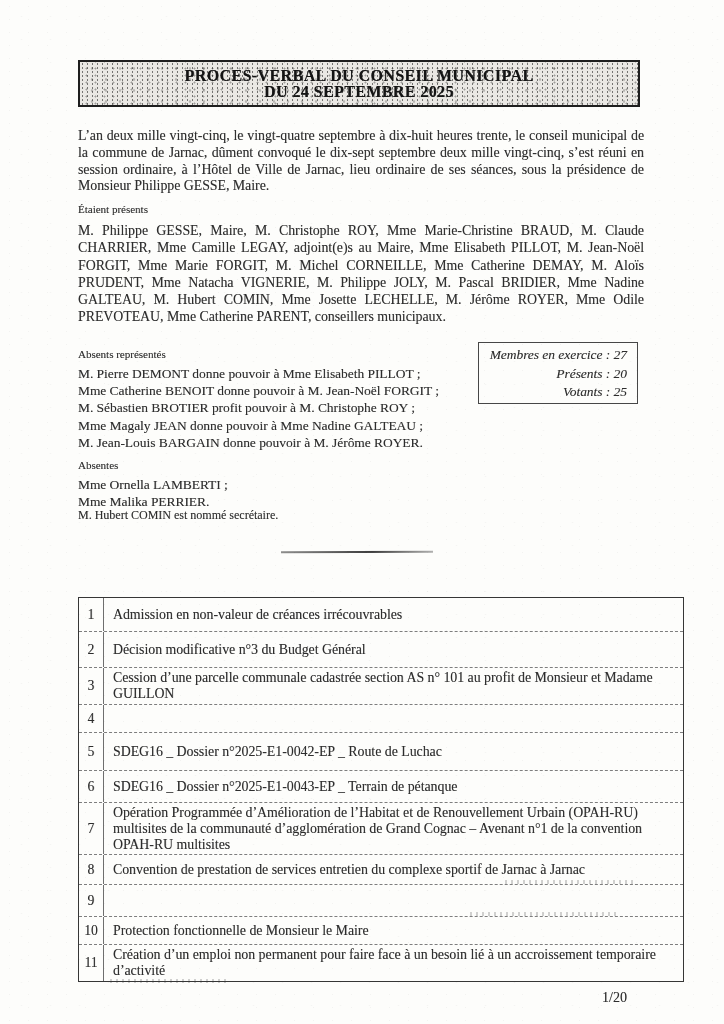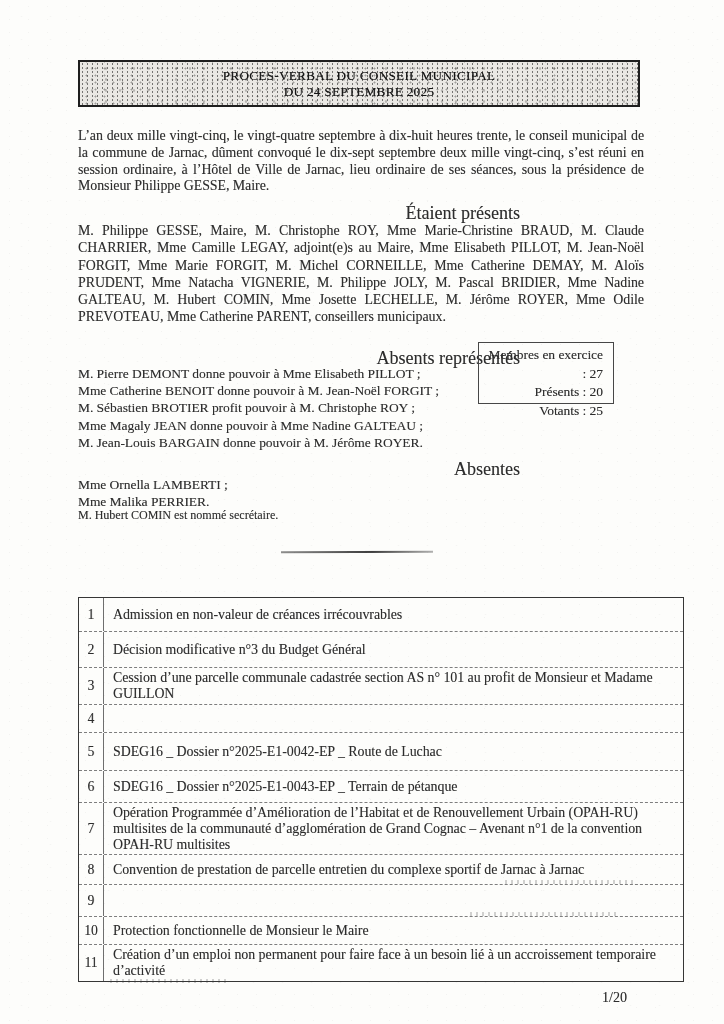--- a/index.html
+++ b/index.html
@@ -27,52 +27,52 @@
     background-color:#eae8e4;
     background-image:
       radial-gradient(circle, rgba(0,0,0,0.50) 0.6px, transparent 1.1px),
       radial-gradient(circle, rgba(0,0,0,0.32) 0.7px, transparent 1.3px),
       radial-gradient(circle, rgba(0,0,0,0.22) 0.9px, transparent 1.6px);
     background-size: 5px 4px, 9px 7px, 14px 11px;
     background-position: 0 0, 2px 3px, 5px 1px;
     display:flex; flex-direction:column; align-items:center; justify-content:center;
   }
   .header-box .t {
-    font-weight:400; font-size:13px; line-height:16px; letter-spacing:0.4px;
+    font-weight:700; font-size:16px; line-height:16px; letter-spacing:0.4px;
     color:#141414; text-shadow:0.4px 0.4px 0.5px rgba(0,0,0,0.45);
   }
 
   .intro {
     position:absolute; left:78px; top:128px; width:566px;
     font-size:13.8px; line-height:16.8px;
     text-align:justify;
   }
 
   .center-heading-left {
-    position:absolute; left:62px; width:458px; text-align:right;
-    font-size:18px;
+    position:absolute; left:78px; width:458px; text-align:left;
+    font-size:11px;
   }
   .h-presents   { top:203px; }
   .h-absrep     { top:348px; }
   .h-absentes   { top:459px; }
 
   .presents {
     position:absolute; left:78px; top:222px; width:566px;
     font-size:13.8px; line-height:17.3px; text-align:justify;
   }
 
   .proxy-list {
     position:absolute; left:78px; top:365px; width:420px;
     font-size:13.4px; line-height:17.2px;
   }
 
   .counts-box {
-    position:absolute; left:478px; top:342px; width:136px; height:62px;
+    position:absolute; left:478px; top:342px; width:160px; height:62px;
     border:1.5px solid #474747;
-    font-size:13.4px; line-height:18.6px;
+    font-style:italic; font-size:13.4px; line-height:18.6px;
     text-align:right; padding:3px 10px 0 4px;
   }
 
   .absentes-list {
     position:absolute; left:78px; top:476px; width:420px;
     font-size:13.4px; line-height:17.2px;
   }
 
   .secretary { position:absolute; left:78px; top:508px; font-size:12px; }
 
@@ -190,21 +190,21 @@
     <div class="agenda-row">
       <div class="num ink">6</div>
       <div class="label ink">SDEG16 _ Dossier n°2025-E1-0043-EP _ Terrain de pétanque</div>
     </div>
     <div class="agenda-row">
       <div class="num ink">7</div>
       <div class="label ink">Opération Programmée d’Amélioration de l’Habitat et de Renouvellement Urbain (OPAH-RU) multisites de la communauté d’agglomération de Grand Cognac – Avenant n°1 de la convention OPAH-RU multisites</div>
     </div>
     <div class="agenda-row">
       <div class="num ink">8</div>
-      <div class="label ink">Convention de prestation de parcelle entretien du complexe sportif de Jarnac à Jarnac</div>
+      <div class="label ink">Convention de prestation de services entretien du complexe sportif de Jarnac à Jarnac</div>
     </div>
     <div class="agenda-row">
       <div class="num ink">9</div>
     </div>
     <div class="agenda-row">
       <div class="num ink">10</div>
       <div class="label ink">Protection fonctionnelle de Monsieur le Maire</div>
     </div>
     <div class="agenda-row">
       <div class="num ink">11</div>

